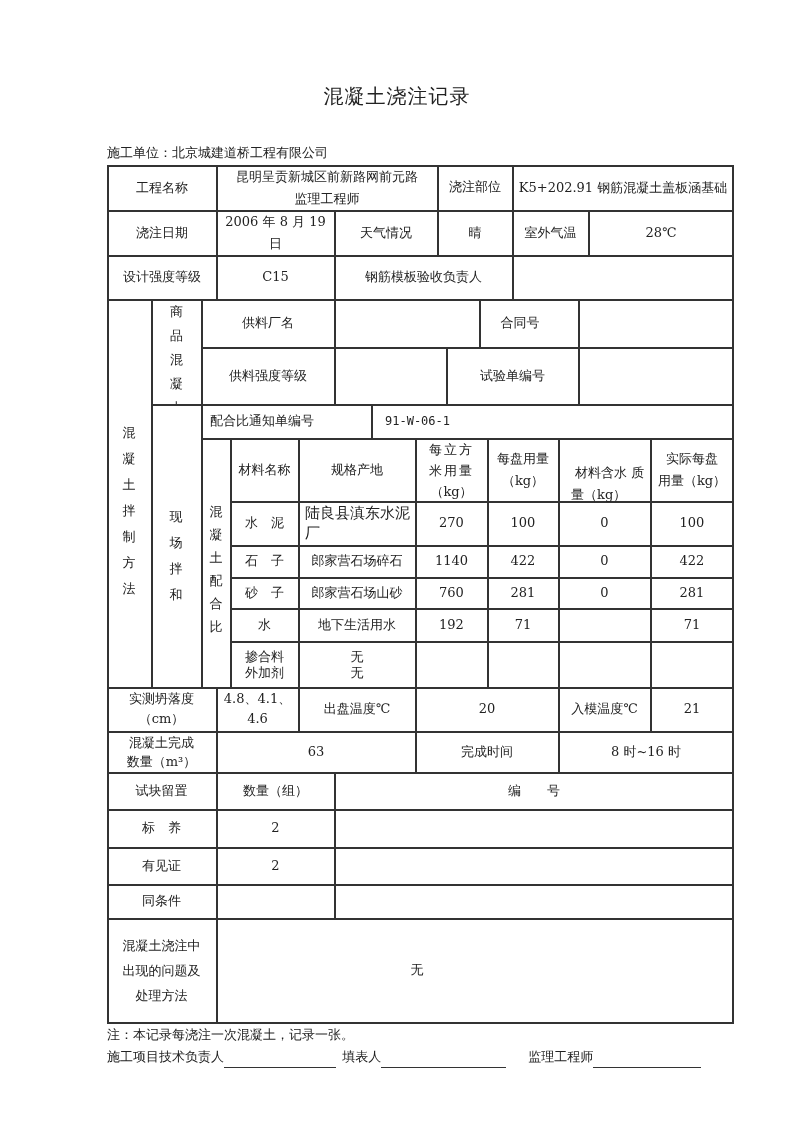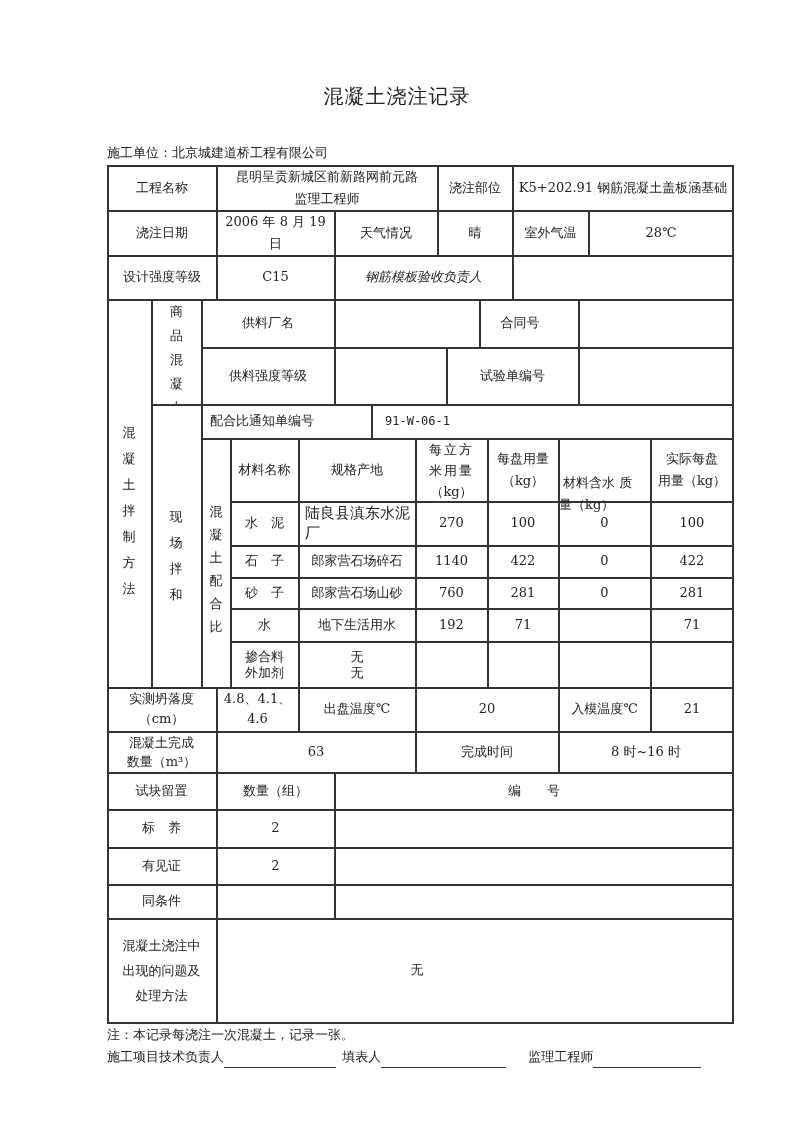--- a/index.html
+++ b/index.html
@@ -78,33 +78,33 @@
   <div class="hl" style="left:107px;top:884px;width:627px;"></div>
   <div class="hl" style="left:107px;top:918px;width:627px;"></div>
   <div class="vl" style="left:216px;top:918px;height:105px;"></div>
 </div>
 
 <div class="c" style="left:107px;top:165px;width:110px;height:45px;">工程名称</div>
 <div class="c" style="left:217px;top:165px;width:220px;height:45px;flex-direction:column;">
   <span>昆明呈贡新城区前新路网前元路</span>
   <span>监理工程师</span>
 </div>
-<div class="c" style="left:438px;top:165px;width:74px;height:45px;">浇注部位</div>
+<div class="c" style="left:438px;top:165px;width:74px;height:45px;font-family:Liberation Mono, monospace;">浇注部位</div>
 <div class="c" style="left:513px;top:165px;width:220px;height:45px;">K5+202.91 钢筋混凝土盖板涵基础</div>
 
 <div class="c" style="left:107px;top:210px;width:110px;height:45px;">浇注日期</div>
 <div class="c" style="left:217px;top:210px;width:117px;height:45px;">2006 年 8 月 19 日</div>
 <div class="c" style="left:335px;top:210px;width:102px;height:45px;">天气情况</div>
 <div class="c" style="left:438px;top:210px;width:74px;height:45px;">晴</div>
 <div class="c" style="left:513px;top:210px;width:75px;height:45px;">室外气温</div>
 <div class="c" style="left:589px;top:210px;width:144px;height:45px;">28℃</div>
 
 <div class="c" style="left:107px;top:255px;width:110px;height:44px;">设计强度等级</div>
 <div class="c" style="left:217px;top:255px;width:117px;height:44px;">C15</div>
-<div class="c" style="left:335px;top:255px;width:177px;height:44px;font-style:italic;">钢筋模板验收负责人</div>
+<div class="c" style="left:335px;top:255px;width:177px;height:44px;">钢筋模板验收负责人</div>
 <div class="c" style="left:513px;top:255px;width:220px;height:44px;"></div>
 
 <div class="vert" style="left:107px;top:420px;width:44px;line-height:26px;">
   <span>混</span>
   <span>凝</span>
   <span>土</span>
   <span>拌</span>
   <span>制</span>
   <span>方</span>
   <span>法</span>
@@ -158,21 +158,21 @@
   <div class="c" style="left:0;top:0;width:71px;flex-direction:column;line-height:21px;letter-spacing:2px;">
     <span>每立方</span>
     <span>米用量</span>
     <span style="letter-spacing:0;">（kg）</span>
   </div>
 </div>
 <div class="c" style="left:488px;top:438px;width:70px;height:63px;flex-direction:column;">
   <span>每盘用量</span>
   <span>（kg）</span>
 </div>
-<div class="c" style="left:559px;top:462px;width:91px;height:63px;flex-direction:column;align-items:flex-start;box-sizing:border-box;">
+<div class="c" style="left:559px;top:452px;width:91px;height:63px;flex-direction:column;align-items:flex-start;padding-left:12px;box-sizing:border-box;">
   <span style="margin-left:4px;">材料含水 质</span>
   <span>量（kg）</span>
 </div>
 <div class="c" style="left:651px;top:438px;width:82px;height:63px;flex-direction:column;">
   <span>实际每盘</span>
   <span>用量（kg）</span>
 </div>
 
 <div class="c" style="left:231px;top:501px;width:67px;height:44px;">水　泥</div>
 <div style="position:absolute;left:305px;top:501px;width:110px;height:51px;font-size:15px;line-height:20px;">

